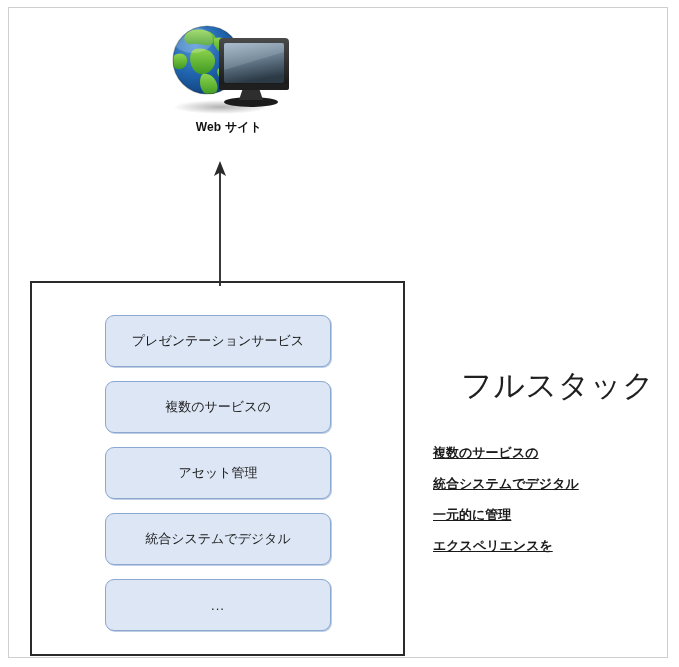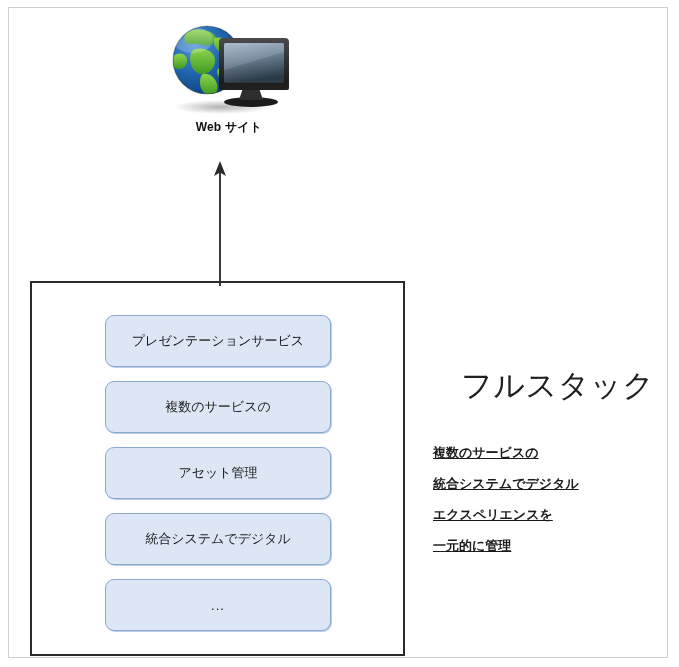--- a/index.html
+++ b/index.html
@@ -222,18 +222,18 @@
         <span>...</span>
       </div>
     </div>
   </div>
 
   <div id="description">
     <div id="description-title">フルスタック</div>
     <div id="description-body">
       <div class="description-line">複数のサービスの</div>
       <div class="description-line">統合システムでデジタル</div>
+      <div class="description-line">一元的に管理</div>
       <div class="description-line">エクスペリエンスを</div>
-      <div class="description-line">一元的に管理</div>
     </div>
   </div>
 
 </div>
 
 </body></html>

